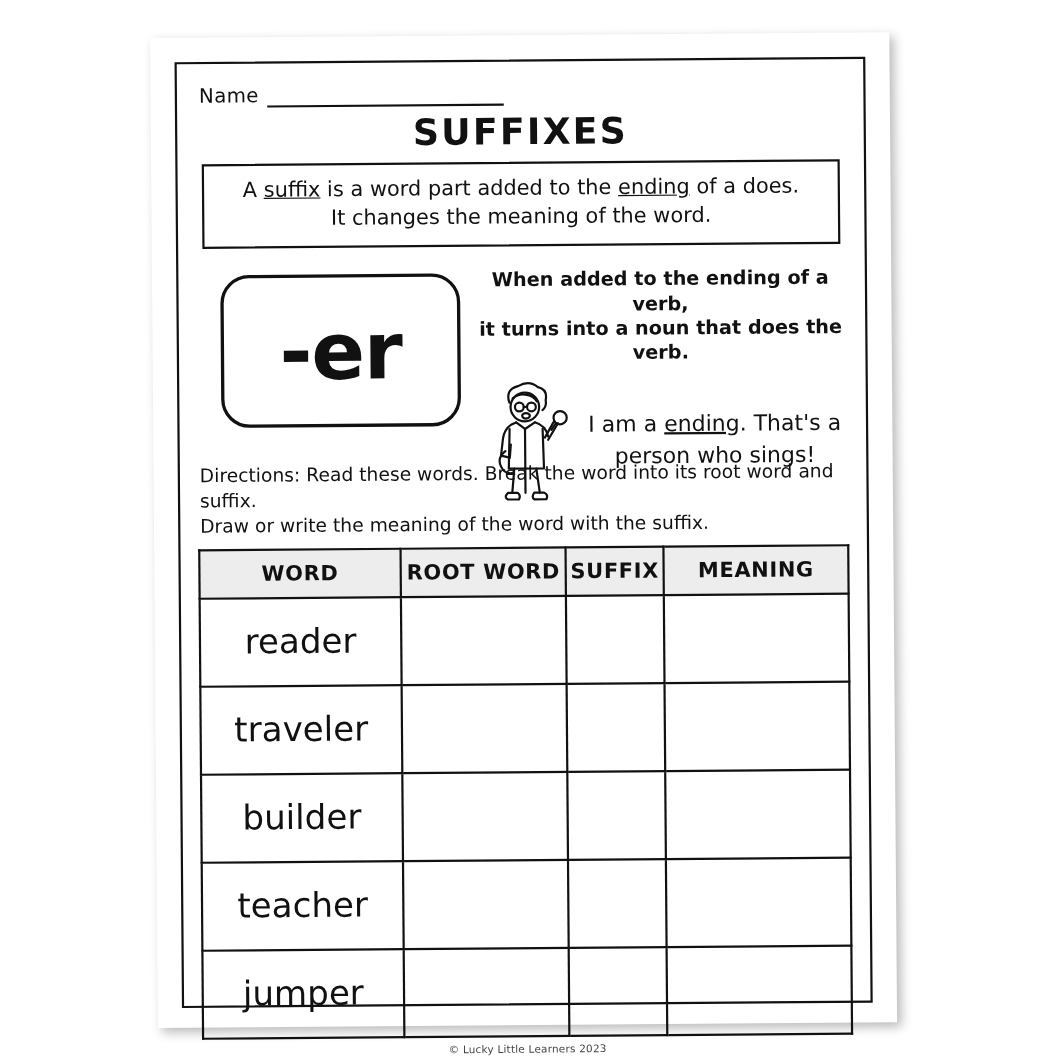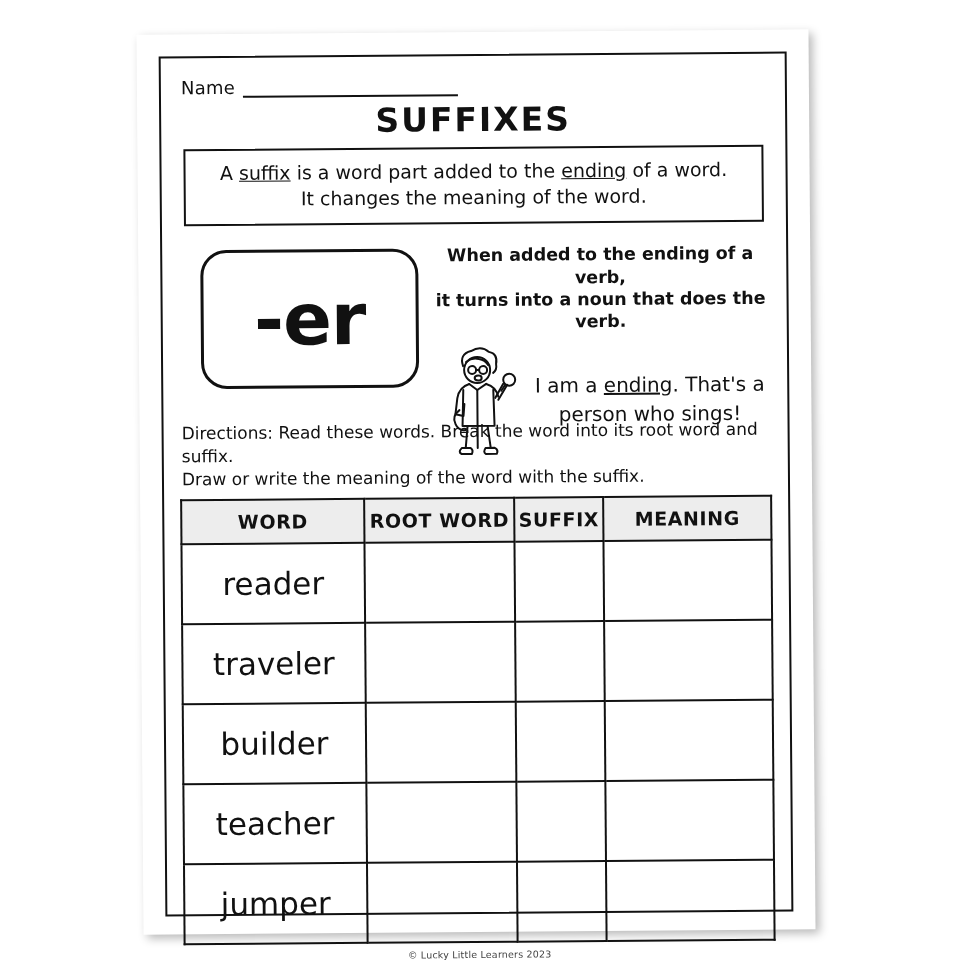--- a/index.html
+++ b/index.html
@@ -222,21 +222,21 @@
 
         <div class="name-row">
           <span class="name-label">Name</span>
           <span class="name-line"></span>
         </div>
 
         <div class="title">SUFFIXES</div>
 
         <div class="def-box">
           <div class="def-line">
-            <span>A </span><span class="u">suffix</span><span> is a word part added to the </span><span class="u">ending</span><span> of a word.</span>
+            <span>A </span><span class="u">suffix</span><span> is a word part added to the </span><span class="u">ending</span><span> of a does.</span>
           </div>
           <div class="def-line">It changes the meaning of the word.</div>
         </div>
 
         <div class="feature">
           <div class="suffix-box">
             <span class="suffix-text">-er</span>
           </div>
 
           <div class="feature-right">

